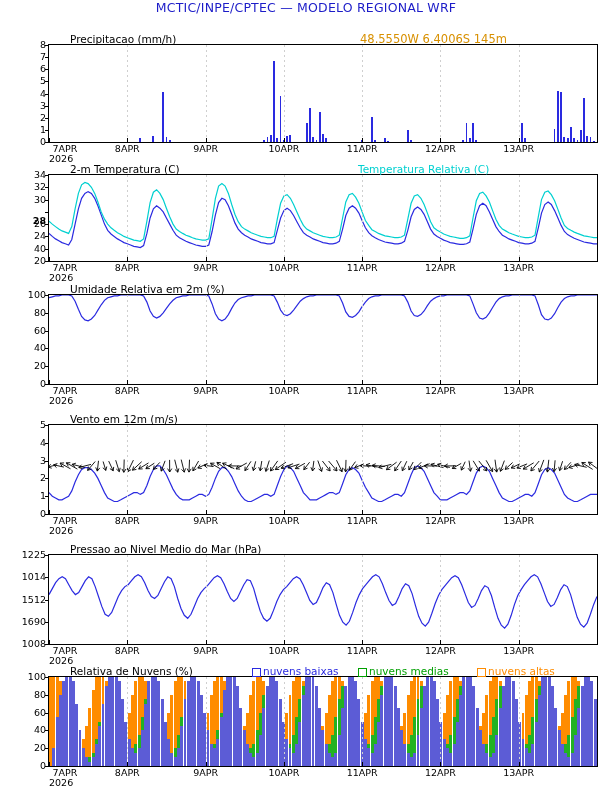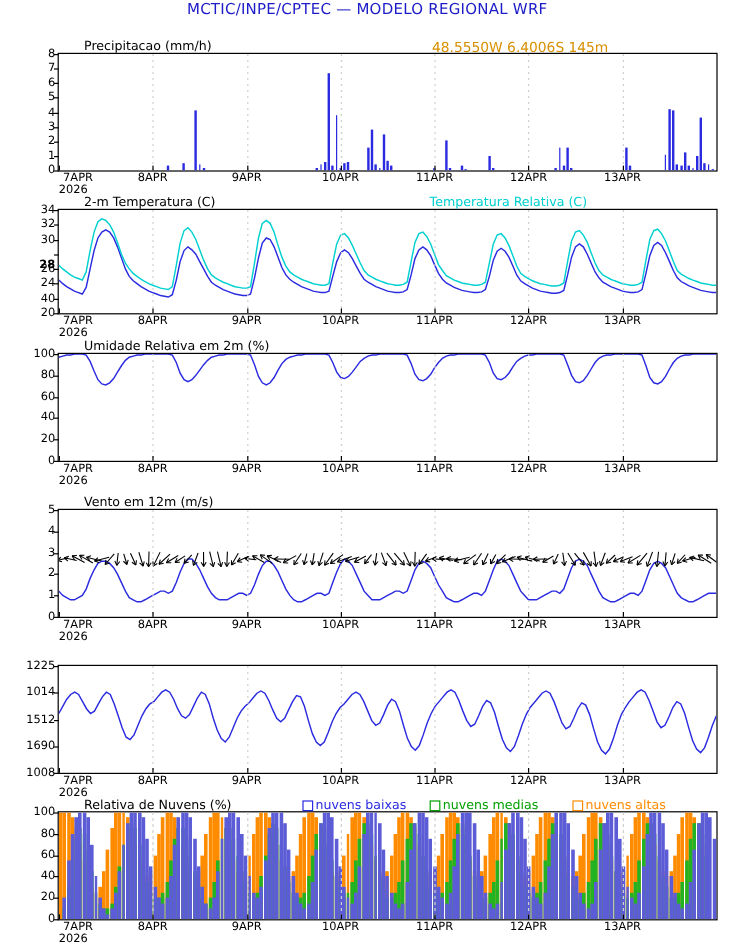--- a/index.html
+++ b/index.html
@@ -733,20 +733,21 @@
       <div class="xtick" style="left: 313.143px; bottom: 0px;"></div>
       <div class="xlab" style="left: 313.143px;">11APR</div>
       <div class="gridv" style="left: 391.429px;"></div>
       <div class="xtick" style="left: 391.429px; bottom: 0px;"></div>
       <div class="xlab" style="left: 391.429px;">12APR</div>
       <div class="gridv" style="left: 469.714px;"></div>
       <div class="xtick" style="left: 469.714px; bottom: 0px;"></div>
       <div class="xlab" style="left: 469.714px;">13APR</div>
       <div class="xlab2" style="left: 0px;">2026</div>
     </div>
+  <div class="ptitle" style="left:70px;top:543px;">Pressao ao Nivel Medio do Mar (hPa)</div>
 
   <div class="panel" id="p6" style="top:676px;left:48px;width:550px;height:91px;">
     <div class="plot" id="p6plot">
         <div class="cbar" style="left: 0px; width: 2.95329px; height: 89px; background: rgb(255, 140, 0);"></div>
         <div class="cbar" style="left: 3.28144px; width: 2.95329px; height: 89px; background: rgb(255, 140, 0);"></div>
         <div class="cbar" style="left: 6.56287px; width: 2.95329px; height: 89px; background: rgb(255, 140, 0);"></div>
         <div class="cbar" style="left: 9.84431px; width: 2.95329px; height: 84.55px; background: rgb(255, 140, 0);"></div>
         <div class="cbar" style="left: 13.1257px; width: 2.95329px; height: 75.65px; background: rgb(255, 140, 0);"></div>
         <div class="cbar" style="left: 16.4072px; width: 2.95329px; height: 62.3px; background: rgb(255, 140, 0);"></div>
         <div class="cbar" style="left: 19.6886px; width: 2.95329px; height: 48.95px; background: rgb(255, 140, 0);"></div>

